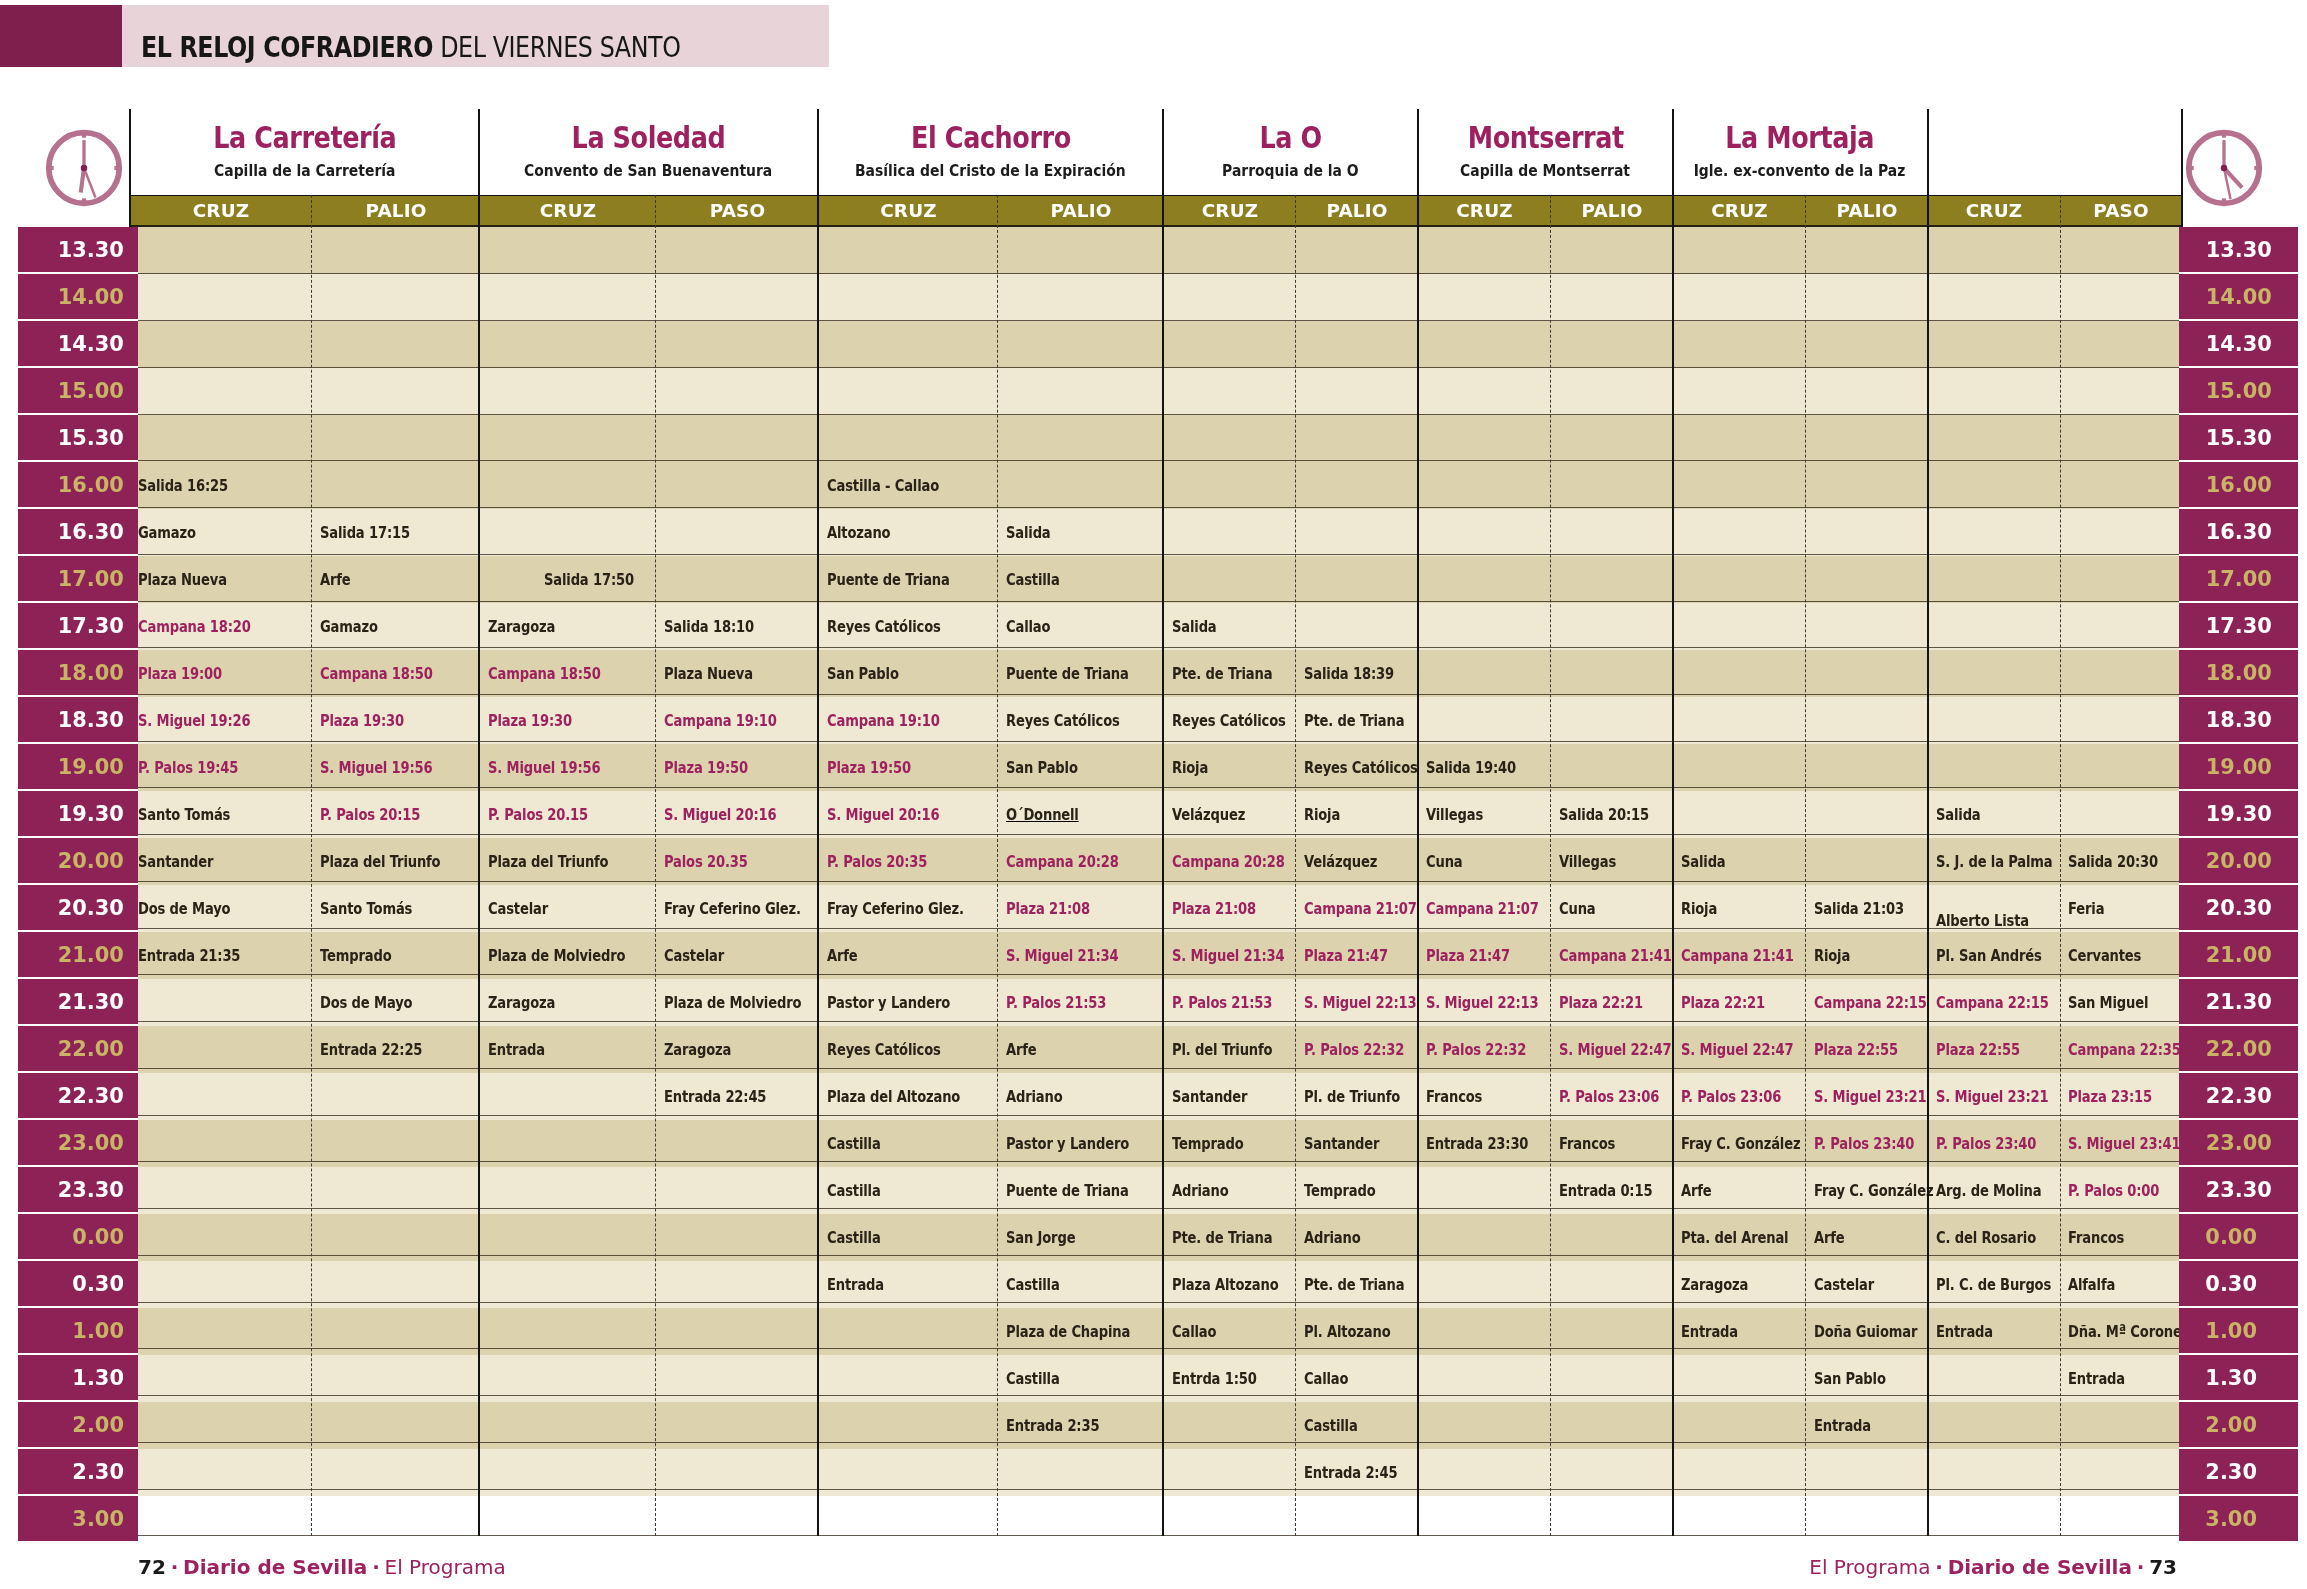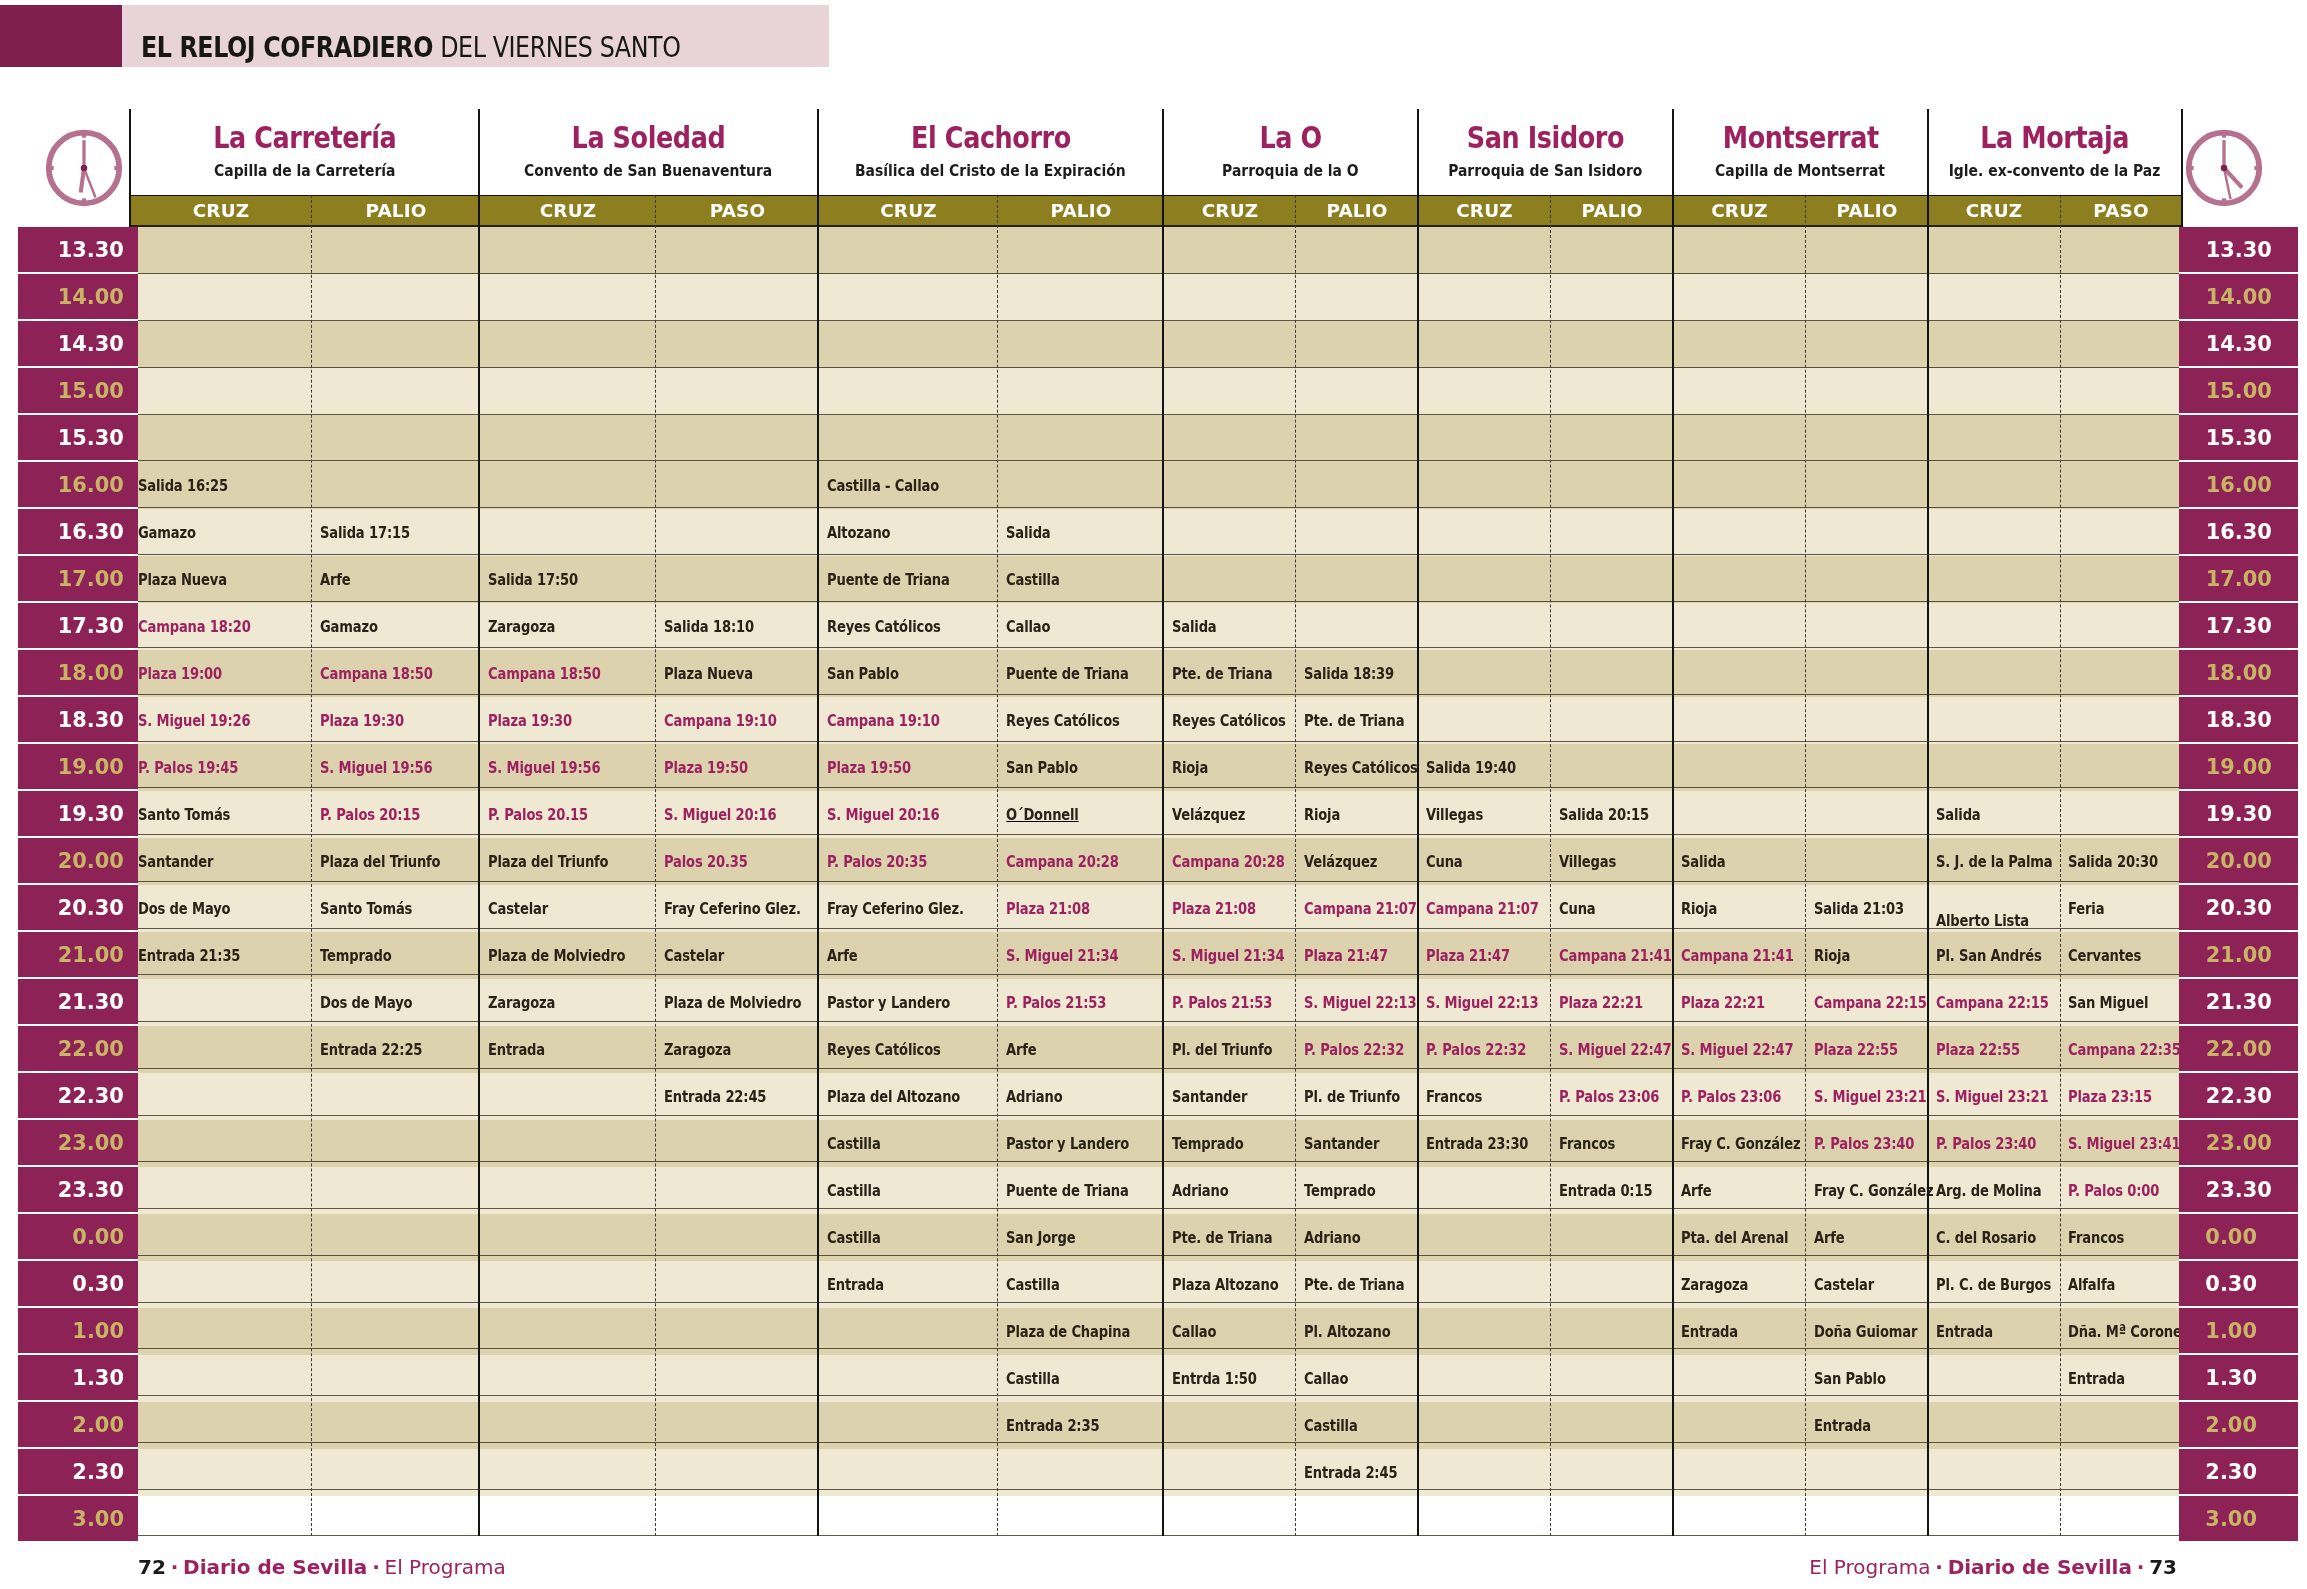--- a/index.html
+++ b/index.html
@@ -99,24 +99,20 @@
         </div>
         <div class="colhead" style="width: 345px;">
           <div class="nm">El Cachorro</div>
           <div class="ch">Basílica del Cristo de la Expiración</div>
         </div>
         <div class="colhead" style="width: 255px;">
           <div class="nm">La O</div>
           <div class="ch">Parroquia de la O</div>
         </div>
         <div class="colhead" style="width: 255px;">
-          <div class="nm">San Isidoro</div>
-          <div class="ch">Parroquia de San Isidoro</div>
-        </div>
-        <div class="colhead" style="width: 255px;">
           <div class="nm">Montserrat</div>
           <div class="ch">Capilla de Montserrat</div>
         </div>
         <div class="colhead" style="width: 254px;">
           <div class="nm">La Mortaja</div>
           <div class="ch">Igle. ex-convento de la Paz</div>
         </div>
       </div>
       <div class="subbar" style="position: absolute; left: 130px; top: 195px; width: 2052px; height: 29px;">
         <div class="subcell" style="width: 182px;">CRUZ</div>
@@ -259,21 +255,21 @@
           <div class="cell" style="width: 132px;"></div>
           <div class="cell" style="width: 122px;"></div>
         </div>
         <div class="row" style="height: 47px; background: var(--row-dark);">
           <div class="cell" style="width: 182px;">
             <div class="inner">Plaza Nueva</div>
           </div>
           <div class="cell" style="width: 168px;">
             <div class="inner">Arfe</div>
           </div>
-          <div class="cell" style="width: 176px;">
+          <div class="cell" style="width: 176px; justify-content: flex-end;">
             <div class="inner">Salida 17:50</div>
           </div>
           <div class="cell" style="width: 163px;"></div>
           <div class="cell" style="width: 179px;">
             <div class="inner">Puente de Triana</div>
           </div>
           <div class="cell" style="width: 166px;">
             <div class="inner">Castilla</div>
           </div>
           <div class="cell" style="width: 132px;"></div>

